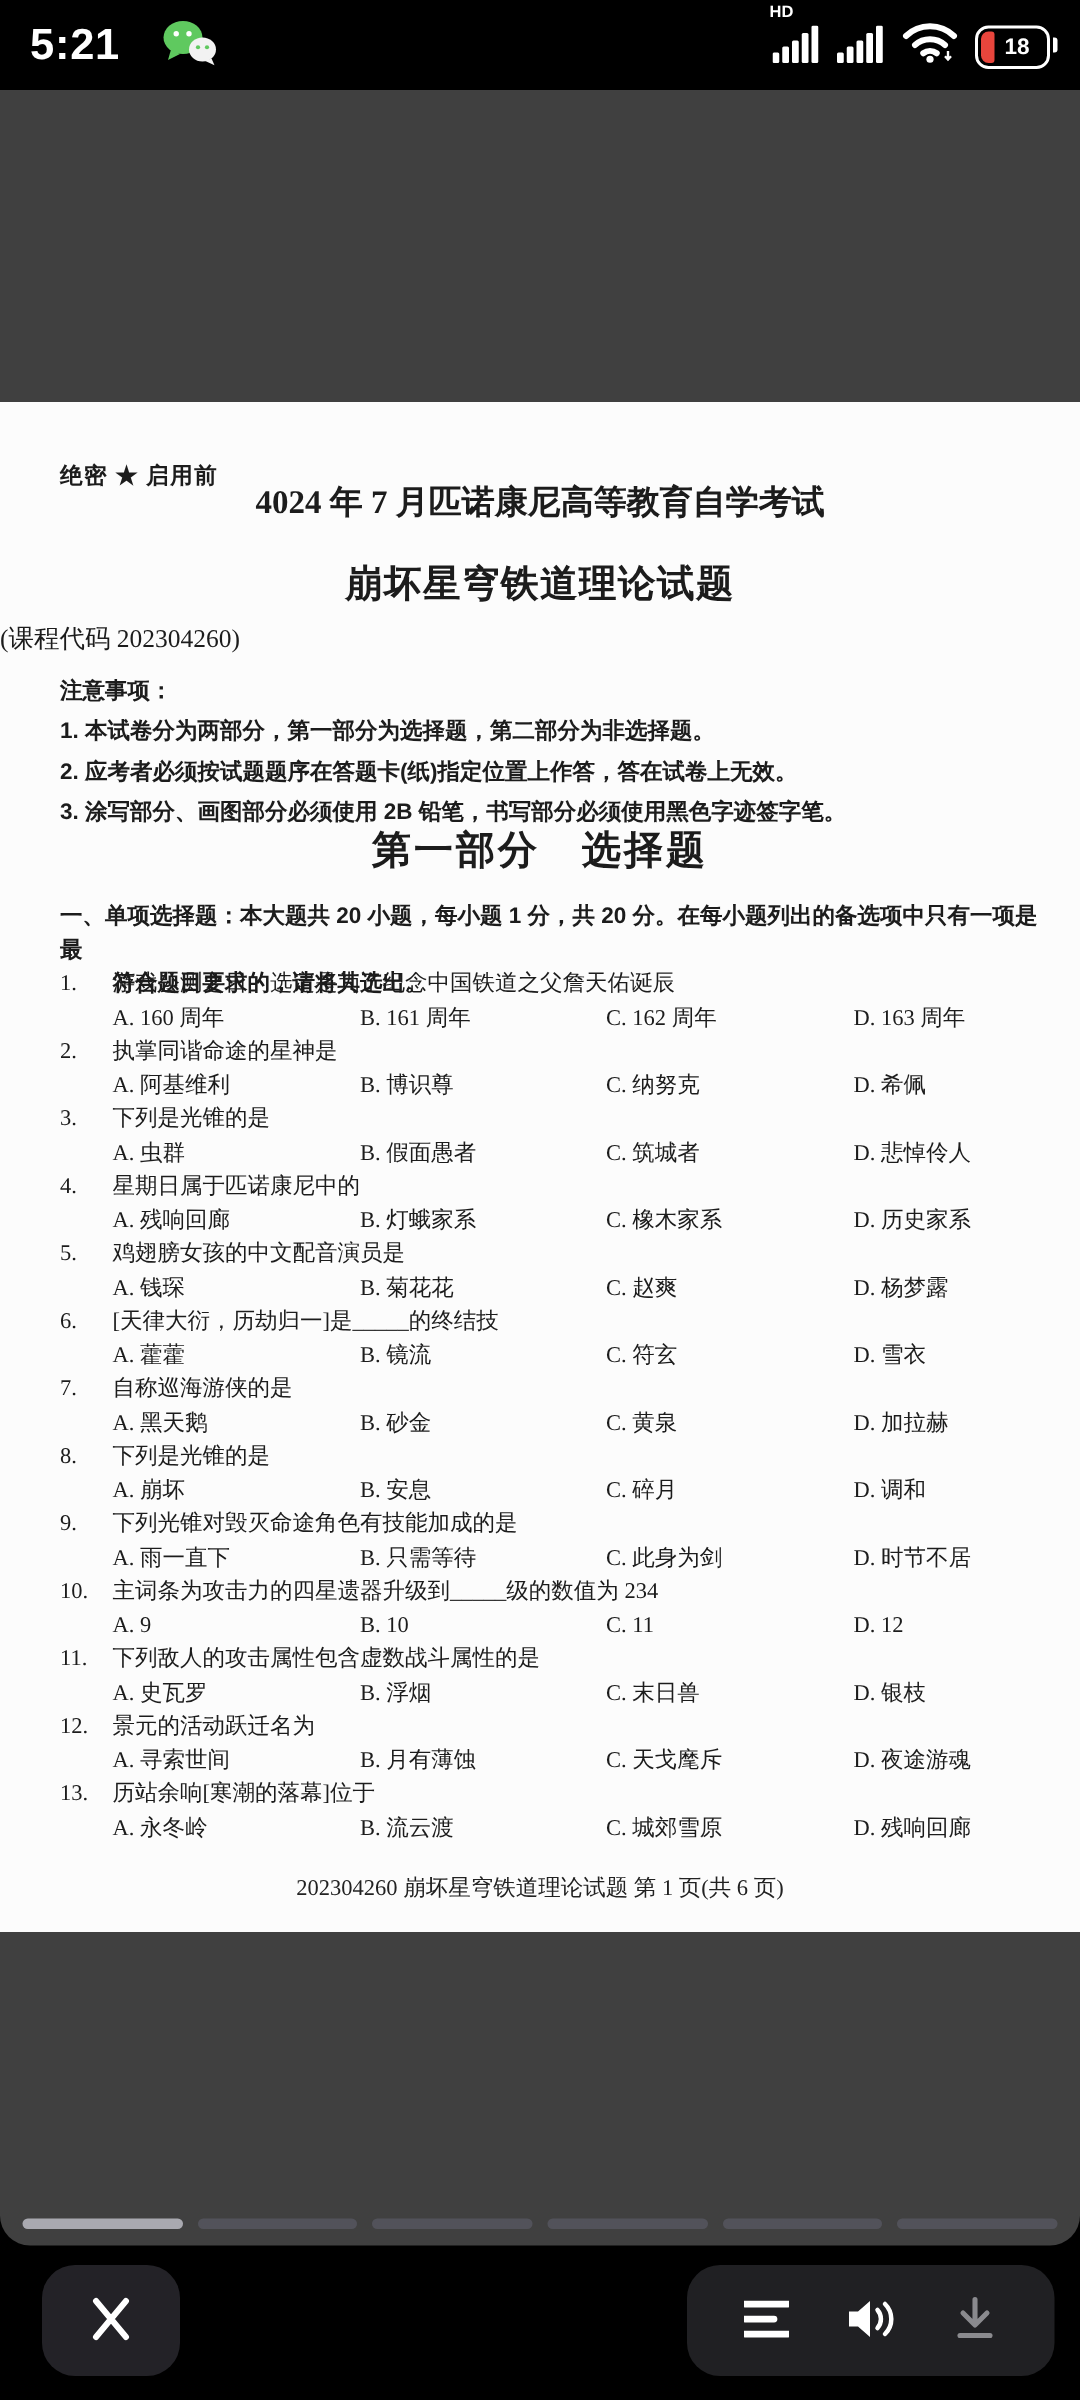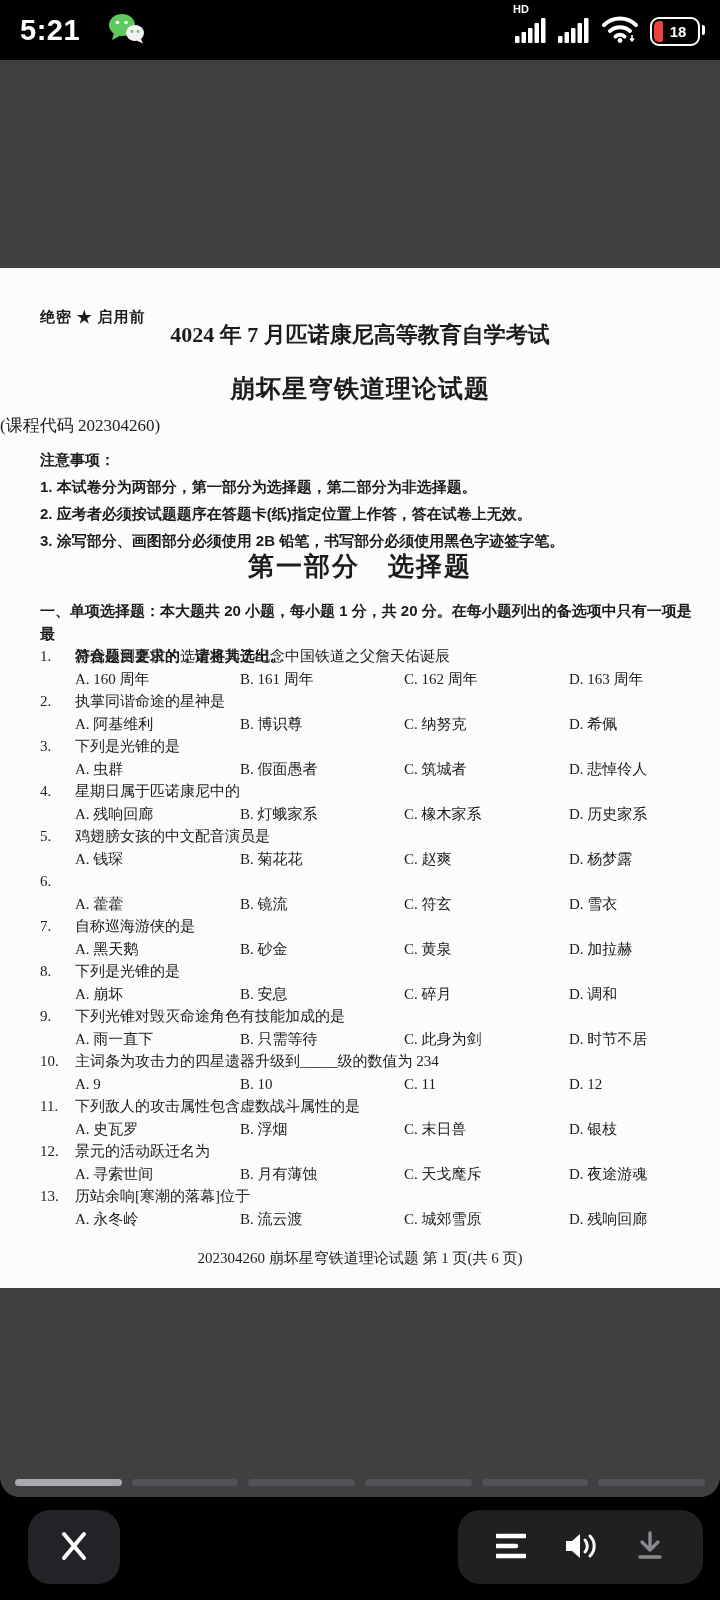--- a/index.html
+++ b/index.html
@@ -198,20 +198,21 @@
       <span class="opt">A. 钱琛</span>
       <span class="opt">B. 菊花花</span>
       <span class="opt">C. 赵爽</span>
       <span class="opt">D. 杨梦露</span>
     </div>
   </div>
 
   <div class="q">
     <div class="q-line">
       <span class="q-num">6.</span>
+      <span class="q-text">[天律大衍，历劫归一]是_____的终结技</span>
     </div>
     <div class="opts">
       <span class="opt">A. 藿藿</span>
       <span class="opt">B. 镜流</span>
       <span class="opt">C. 符玄</span>
       <span class="opt">D. 雪衣</span>
     </div>
   </div>
 
   <div class="q">

